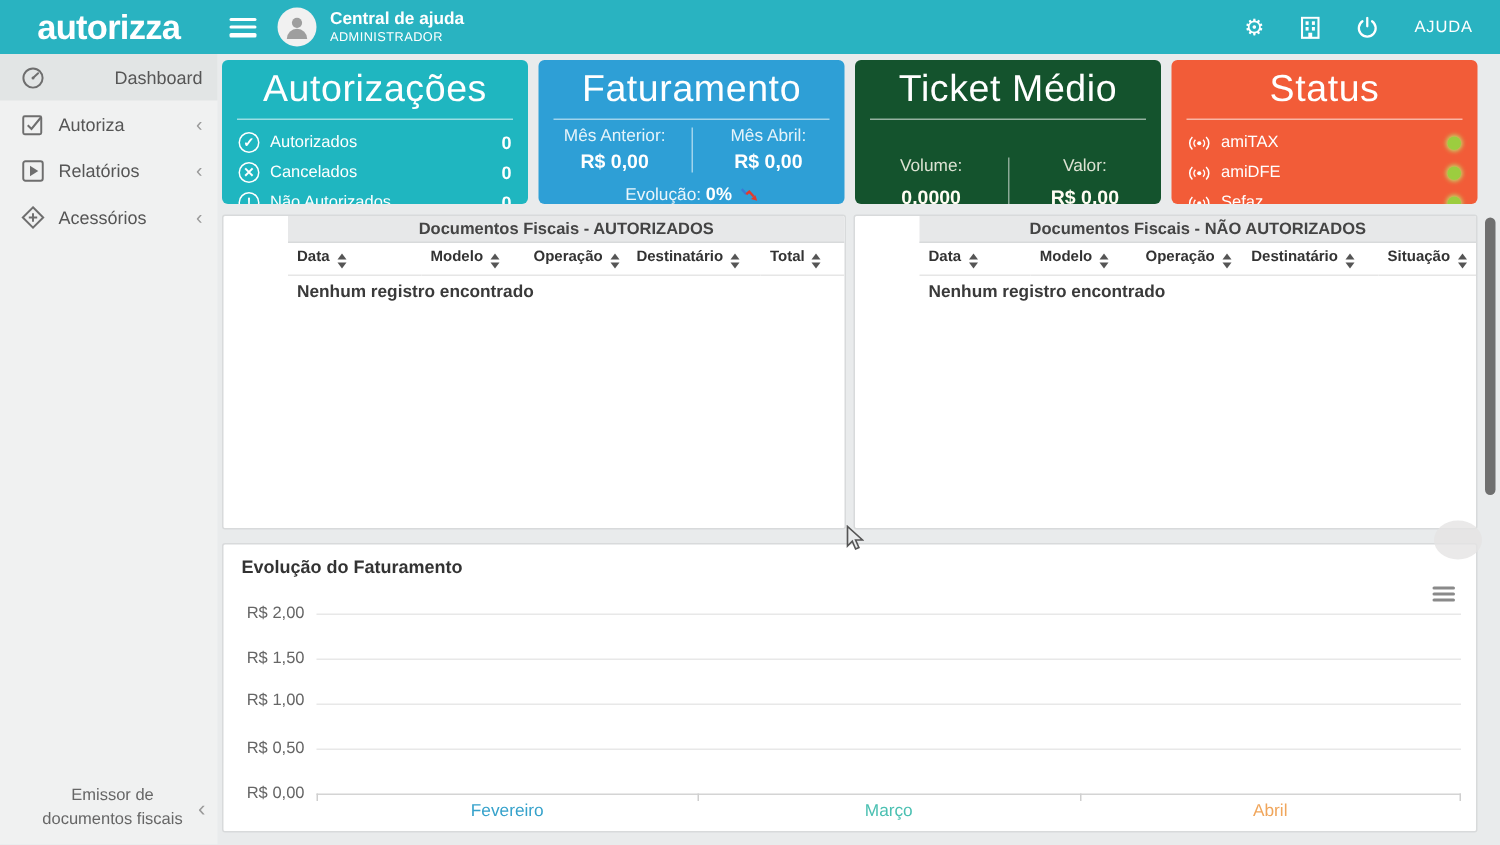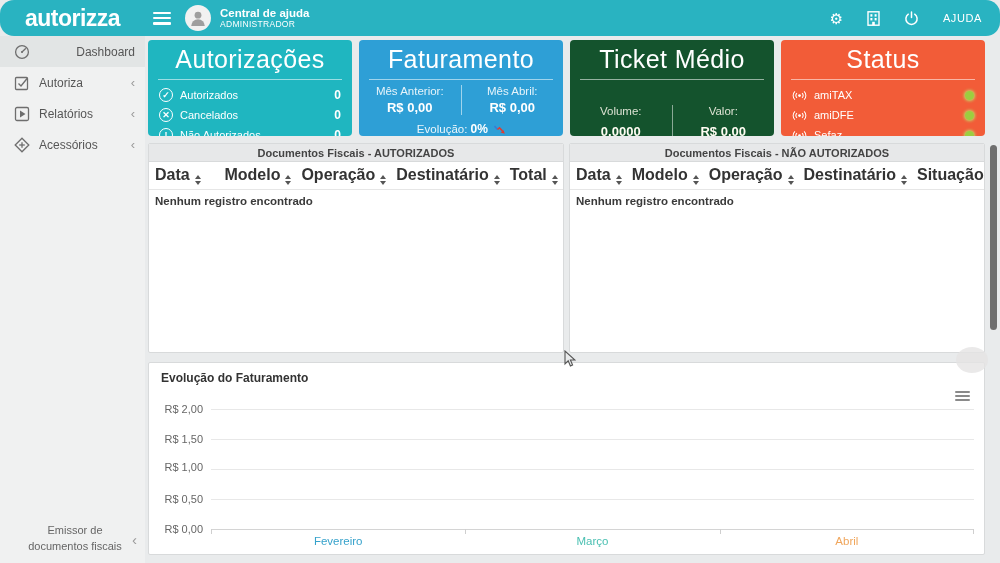--- a/index.html
+++ b/index.html
@@ -1,21 +1,21 @@
 <!DOCTYPE html>
 <html><head>
 <meta charset="utf-8">
 <style>
   * { margin:0; padding:0; box-sizing:border-box; }
   html,body { width:1000px; height:563px; overflow:hidden; }
   body { font-family:"Liberation Sans", sans-serif; background:#e9ebec; position:relative; }
 
   
   .topbar { position:absolute; top:0; left:0; width:1000px; height:36px; background:#29b3c1; z-index:30;
-            display:flex; align-items:center; color:#fff;border-radius:14px; }
+            display:flex; align-items:center; color:#fff; }
   .logo-zone { width:145px; text-align:center; }
   .logo { font-size:23px; font-weight:700; letter-spacing:-0.5px; color:#fff; }
   .hamburger { width:18px; height:13px; margin-left:8px; display:flex; flex-direction:column; justify-content:space-between; cursor:pointer; }
   .hamburger span { display:block; height:2.5px; background:#fff; border-radius:1px; }
   .avatar { width:26px; height:26px; border-radius:50%; background:#f1f1f1; margin-left:14px; display:flex; align-items:center; justify-content:center; overflow:hidden; }
   .user-block { margin-left:9px; line-height:1.1; }
   .user-title { font-size:11.5px; font-weight:700; }
   .user-role { font-size:8.5px; letter-spacing:0.3px; }
   .topbar-right { margin-left:auto; display:flex; align-items:center; gap:24px; padding-right:18px; }
   .top-icon { color:#fff; font-size:15px; line-height:1; cursor:pointer; display:flex; align-items:center; }
@@ -60,24 +60,24 @@
   .card.orange .two-col .col + .col { border-left:1px solid rgba(255,255,255,0.5); }
   .evo { text-align:center; margin-top:7px; font-size:11.5px; color:rgba(255,255,255,0.9); }
   .evo b { color:#fff; font-size:12px; }
   .status-row { display:flex; align-items:center; padding:0 11px; height:20px; font-size:11px; }
   .status-row .sig { margin-right:7px; display:flex; align-items:center; }
   .status-row .s-name { flex:1; }
   .dot { width:9px; height:9px; border-radius:50%; background:#9ccd3f; box-shadow:0 0 3px 1px rgba(190,230,110,0.9); }
 
   
   .tables { display:flex; gap:5px; margin-top:7px; height:210px; }
-  .panel { flex:1; background:#fff; border:1px solid #d8dadb; border-radius:2px; overflow:hidden; }
+  .panel { flex:1; background:#fff; border:1px solid #d8dadb; border-radius:2px; overflow:hidden;padding-left:43px; }
   .tbl-title { background:#e7e8e9; border-bottom:1px solid #d8dadb; text-align:center; font-size:11px; font-weight:700; color:#444; padding:2.5px 0; }
   table { width:100%; border-collapse:collapse; }
-  th { text-align:left; font-size:16px; color:#333; padding:4px 4px 4px 6px; border-bottom:1px solid #e6e6e6; font-weight:700; white-space:nowrap; cursor:pointer; }
+  th { text-align:left; font-size:10px; color:#333; padding:4px 4px 4px 6px; border-bottom:1px solid #e6e6e6; font-weight:700; white-space:nowrap; cursor:pointer; }
   .sort { display:inline-flex; flex-direction:column; gap:2px; margin-left:5px; vertical-align:1px; }
   .sort i { display:block; width:0; height:0; border-left:3.5px solid transparent; border-right:3.5px solid transparent; }
   .sort .up { border-bottom:4px solid #555; }
   .sort .dn { border-top:4px solid #555; }
   .empty-msg { font-size:11.5px; font-weight:700; color:#3a3a3a; padding:5px 6px; }
 
   
   .chart-panel { margin-top:9px; height:193px; background:#fff; border:1px solid #d8dadb; border-radius:2px; position:relative; }
   .chart-title { position:absolute; top:8px; left:12px; font-size:12px; font-weight:700; color:#333; }
   .chart-menu { position:absolute; top:28px; right:14px; width:15px; cursor:pointer; }

